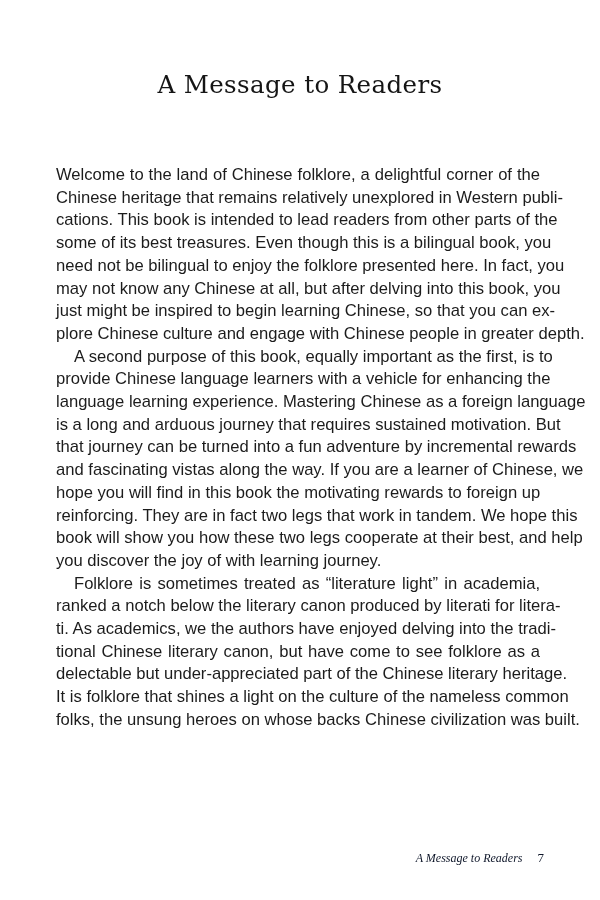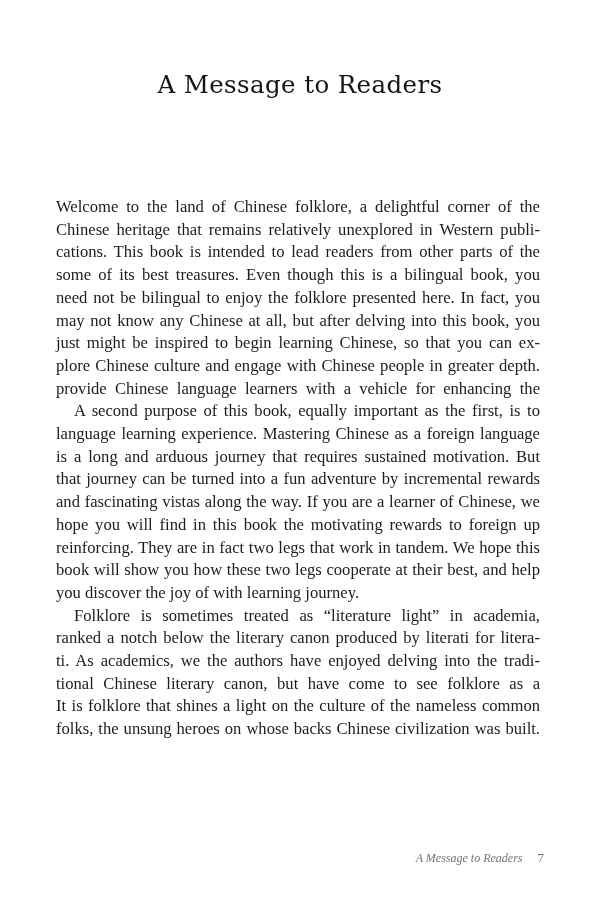--- a/index.html
+++ b/index.html
@@ -3,28 +3,28 @@
 <meta charset="utf-8">
 <style>
   html, body { margin: 0; padding: 0; background: #ffffff; }
   body { width: 600px; height: 900px; position: relative; overflow: hidden; color: #1c1c1c; }
   .title {
     position: absolute; top: 70px; left: 0; width: 600px; text-align: center;
     font-family: "DejaVu Serif", serif; font-size: 24.5px; letter-spacing: 0.4px; color: #151515;
   }
   .body-text {
     position: absolute; top: 164px; left: 56px; width: 484px;
-    font-family: Liberation Serif, serif; font-size: 16.6px; line-height: 22.7px; margin-top: 32px;
+    font-family: Liberation Sans, sans-serif; font-size: 16.6px; line-height: 22.7px;
   }
   .line { display: block; white-space: nowrap; text-align: justify; text-align-last: justify; }
   .line.last { text-align-last: left; }
   .indent { padding-left: 18px; }
   .footer {
     position: absolute; top: 850px; right: 56px;
-    font-family: "Liberation Serif", serif; font-size: 12px; color: #737373;
+    font-family: "Liberation Serif", serif; font-size: 12px; color: #0f172a;
   }
   .running-head { font-style: italic; margin-right: 12px; }
   .page-num { font-size: 13px; }
 </style>
 </head>
 <body>
 
 <h1 class="title" style="margin:0;font-weight:normal;">A Message to Readers</h1>
 
 <div class="body-text">
@@ -32,36 +32,37 @@
     <span class="line">Welcome to the land of Chinese folklore, a delightful corner of the</span>
     <span class="line">Chinese heritage that remains relatively unexplored in Western publi-</span>
     <span class="line">cations. This book is intended to lead readers from other parts of the</span>
     <span class="line">some of its best treasures. Even though this is a bilingual book, you</span>
     <span class="line">need not be bilingual to enjoy the folklore presented here. In fact, you</span>
     <span class="line">may not know any Chinese at all, but after delving into this book, you</span>
     <span class="line">just might be inspired to begin learning Chinese, so that you can ex-</span>
     <span class="line">plore Chinese culture and engage with Chinese people in greater depth.</span>
   </p>
   <p style="margin:0;">
+    <span class="line indent">A second purpose of this book, equally important as the first, is to</span>
     <span class="line">provide Chinese language learners with a vehicle for enhancing the</span>
-    <span class="line indent">A second purpose of this book, equally important as the first, is to</span>
     <span class="line">language learning experience. Mastering Chinese as a foreign language</span>
     <span class="line">is a long and arduous journey that requires sustained motivation. But</span>
     <span class="line">that journey can be turned into a fun adventure by incremental rewards</span>
     <span class="line">and fascinating vistas along the way. If you are a learner of Chinese, we</span>
     <span class="line">hope you will find in this book the motivating rewards to foreign up</span>
     <span class="line">reinforcing. They are in fact two legs that work in tandem. We hope this</span>
     <span class="line">book will show you how these two legs cooperate at their best, and help</span>
     <span class="line last">you discover the joy of with learning journey.</span>
   </p>
   <p style="margin:0;">
     <span class="line indent">Folklore is sometimes treated as “literature light” in academia,</span>
     <span class="line">ranked a notch below the literary canon produced by literati for litera-</span>
     <span class="line">ti. As academics, we the authors have enjoyed delving into the tradi-</span>
     <span class="line">tional Chinese literary canon, but have come to see folklore as a</span>
+    <span class="line">delectable but under-appreciated part of the Chinese literary heritage.</span>
     <span class="line">It is folklore that shines a light on the culture of the nameless common</span>
     <span class="line">folks, the unsung heroes on whose backs Chinese civilization was built.</span>
   </p>
 </div>
 
 <div class="footer">
   <span class="running-head">A Message to Readers</span>
   <span class="page-num">7</span>
 </div>
 

